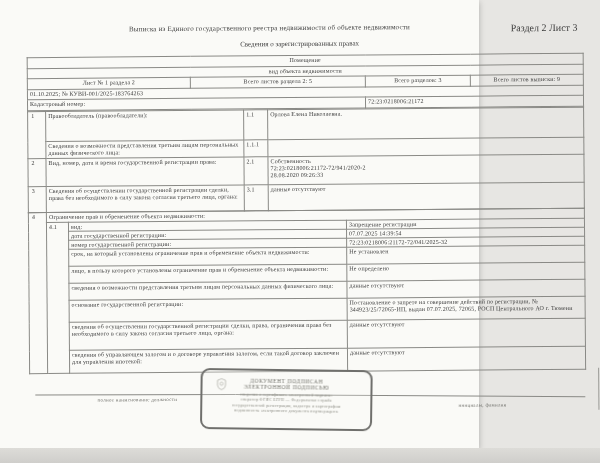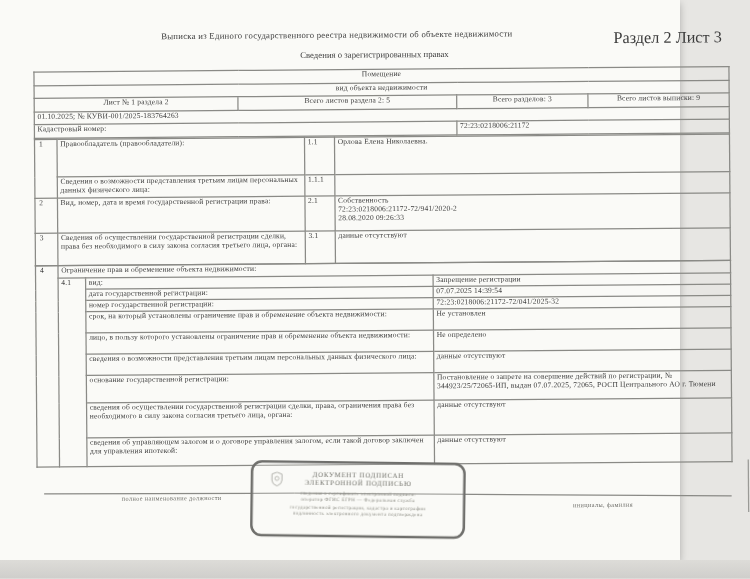--- a/index.html
+++ b/index.html
@@ -3,31 +3,31 @@
 <meta charset="utf-8">
 <style>
   html,body{margin:0;padding:0;}
   body{
     width:600px;height:463px;overflow:hidden;position:relative;
     background:#e7e6e3;
     font-family:"Liberation Serif","DejaVu Serif",serif;
     color:#3c3c3c;
   }
   .sheet{
-    position:absolute;left:0;top:0;width:544px;height:448px;
+    position:absolute;left:0;top:0;width:479px;height:448px;
     background:#fafaf7;
     box-shadow:0 2px 6px rgba(0,0,0,.25);
   }
   .sheet-inner{
     position:absolute;left:0;top:0;width:600px;height:448px;
     transform:rotate(-0.45deg);transform-origin:300px 100px;
   }
   .doc-title-row{position:absolute;left:0;top:24px;width:600px;height:12px;}
   .doc-title{position:absolute;left:60px;width:420px;text-align:center;font-size:7px;letter-spacing:.2px;}
-  .section-sheet{position:absolute;right:22px;top:0;font-size:13px;}
+  .section-sheet{position:absolute;right:22px;top:0;font-size:10px;}
   .doc-subtitle{position:absolute;left:0;top:40px;width:600px;text-align:center;font-size:7px;}
 
   table{border-collapse:collapse;table-layout:fixed;}
   td{
     border:1px solid #8a8a86;
     font-size:6px;line-height:1.18;letter-spacing:.15px;
     vertical-align:top;padding:1px 2px 0 2px;
     overflow:hidden;
   }
   .tc{text-align:center;}

